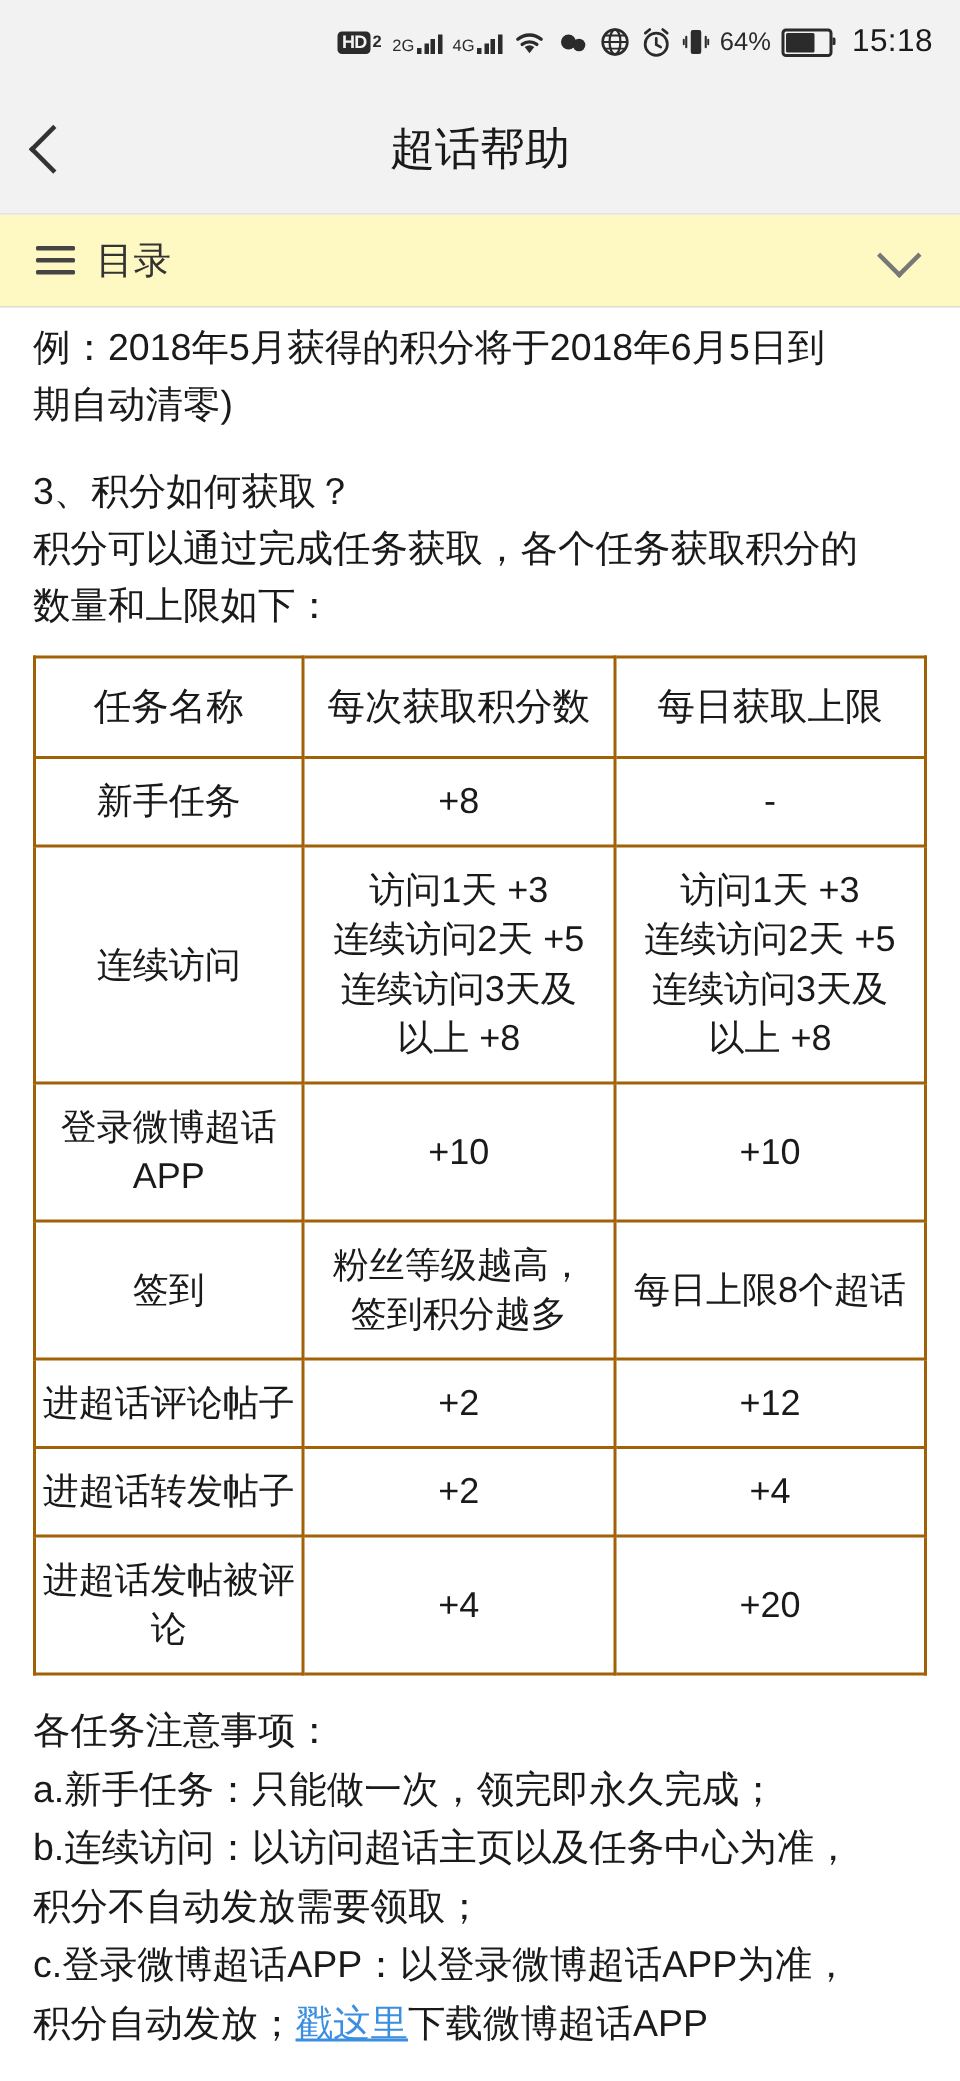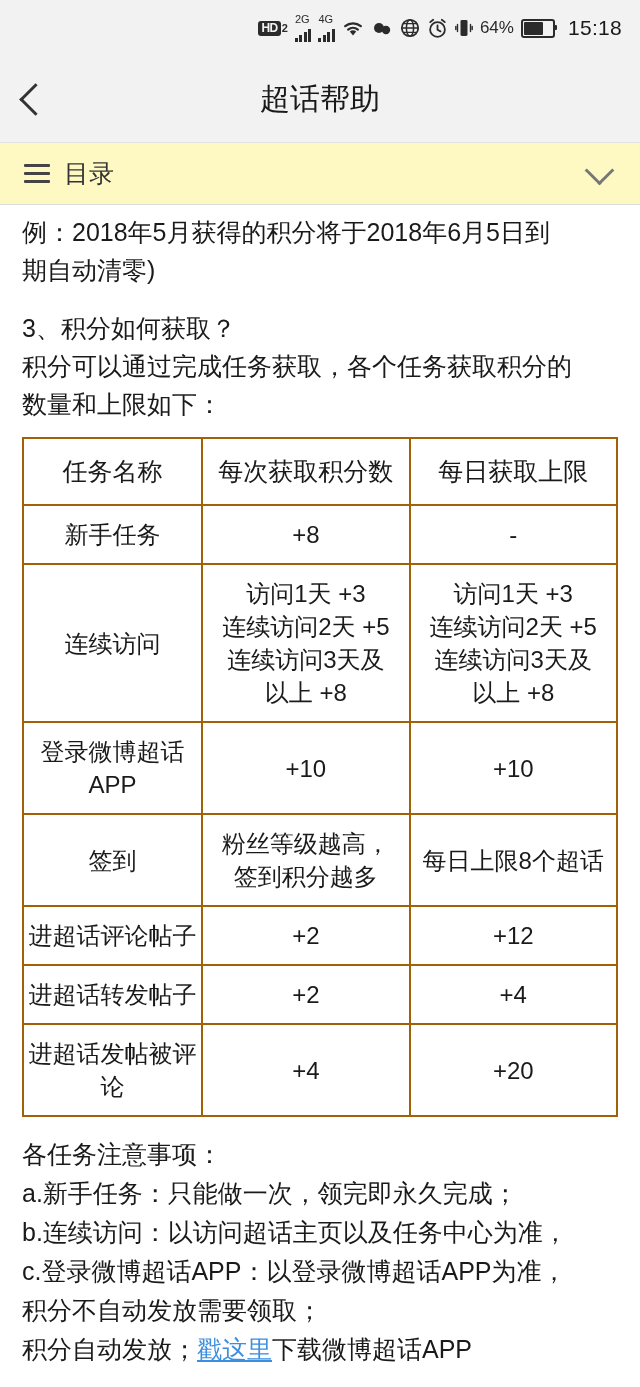--- a/index.html
+++ b/index.html
@@ -71,21 +71,21 @@
   }
   .bars i {
     display: block;
     width: 3px;
     background: #2b2b2b;
   }
   .bars i:nth-child(1) { height: 4px; }
   .bars i:nth-child(2) { height: 7px; }
   .bars i:nth-child(3) { height: 10px; }
   .bars i:nth-child(4) { height: 13px; }
-  .net-group { display: inline-flex; align-items: flex-start; gap: 2px; flex-direction: column; }
+  .net-group { display: inline-flex; align-items: flex-end; gap: 2px; }
   .battery-pct {
     font-size: 17px;
     color: #2b2b2b;
   }
   .battery {
     width: 30px;
     height: 15px;
     border: 2px solid #2b2b2b;
     border-radius: 3px;
     position: relative;
@@ -387,16 +387,16 @@
         <td class="col3">+20</td>
       </tr>
     </tbody>
   </table>
 </div>
 
 <div class="notes clipped">
   <p class="para">各任务注意事项：</p>
   <p class="para">a.新手任务：只能做一次，领完即永久完成；</p>
   <p class="para">b.连续访问：以访问超话主页以及任务中心为准，</p>
+  <p class="para">积分不自动发放需要领取；</p>
   <p class="para">c.登录微博超话APP：以登录微博超话APP为准，</p>
-  <p class="para">积分不自动发放需要领取；</p>
   <p class="para"><span>积分自动发放；</span><span class="link">戳这里</span><span>下载微博超话APP</span></p>
 </div>
 
 </body></html>

